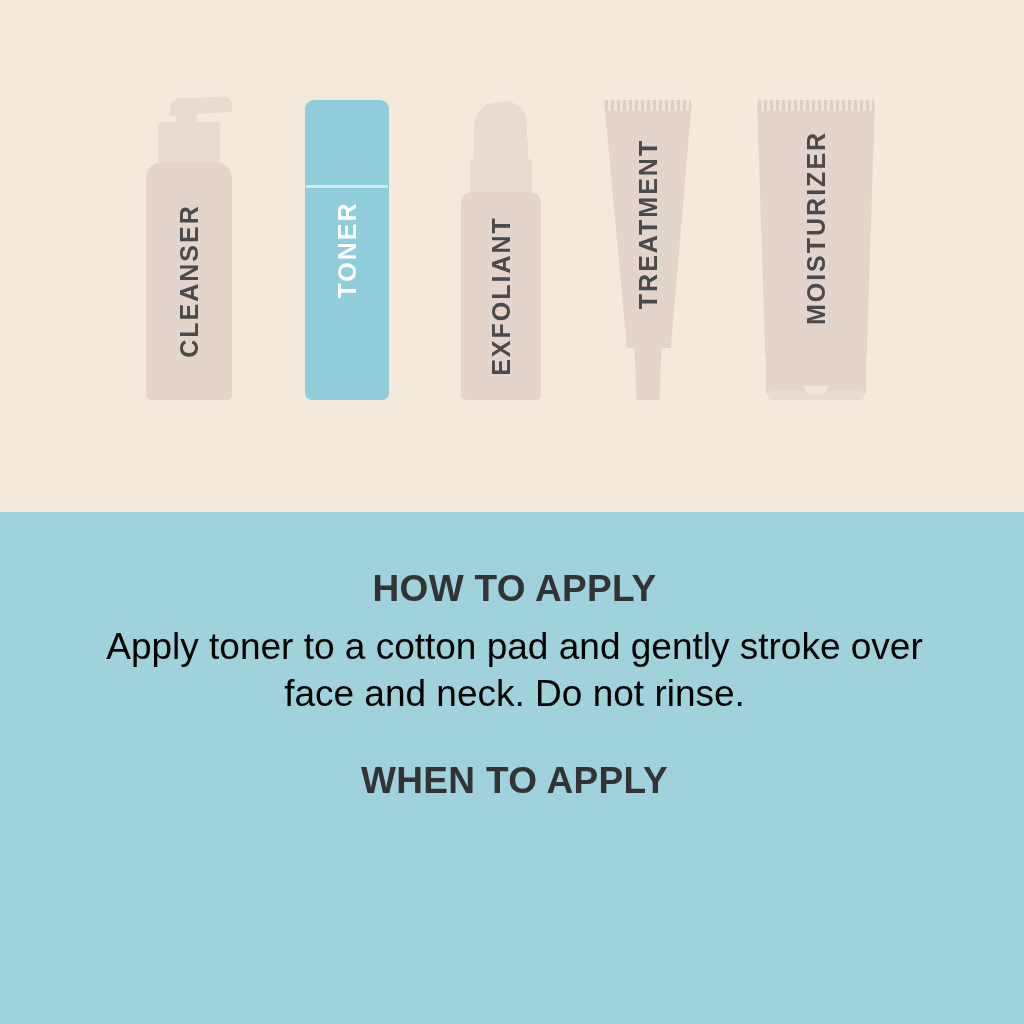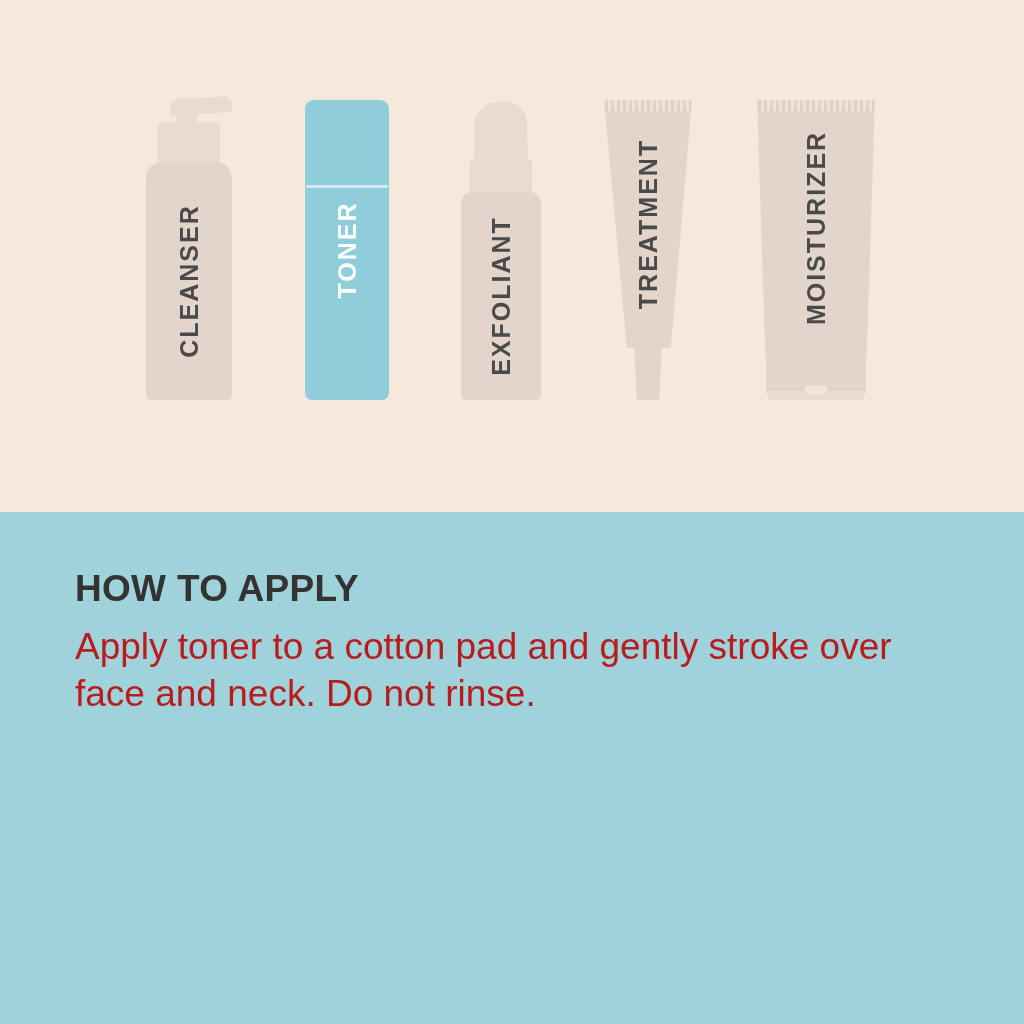--- a/index.html
+++ b/index.html
@@ -193,37 +193,38 @@
   
   .info-panel {
     position: absolute;
     left: 0;
     top: 512px;
     width: 1024px;
     height: 512px;
     background: #9fd2da;
     box-sizing: border-box;
     padding: 58px 70px 0 75px;
+    text-align: center;
   }
   .info-block { margin-bottom: 44px; }
   .info-block:last-child { margin-bottom: 0; }
   .info-heading {
     font-family: "Liberation Sans", sans-serif;
     font-weight: bold;
     font-size: 37px;
     letter-spacing: 0.3px;
     color: #333333;
     margin: 0 0 14px 0;
     line-height: 1.05;
   }
   .info-body {
     font-family: "Liberation Sans", sans-serif;
     font-weight: normal;
     font-size: 37px;
-    color: #b91c1c;
+    color: #000000;
     margin: 0;
     line-height: 1.28;
     max-width: 900px;
   }
 </style>
 </head>
 <body>
 
 <div class="poster">
 
@@ -277,17 +278,18 @@
   </div>
 
   <div class="info-panel">
 
     <div class="info-block">
       <h2 class="info-heading">HOW TO APPLY</h2>
       <p class="info-body">Apply toner to a cotton pad and gently stroke over face and neck. Do not rinse.</p>
     </div>
 
     <div class="info-block">
+      <h2 class="info-heading">WHEN TO APPLY</h2>
     </div>
 
   </div>
 
 </div>
 
 </body></html>

